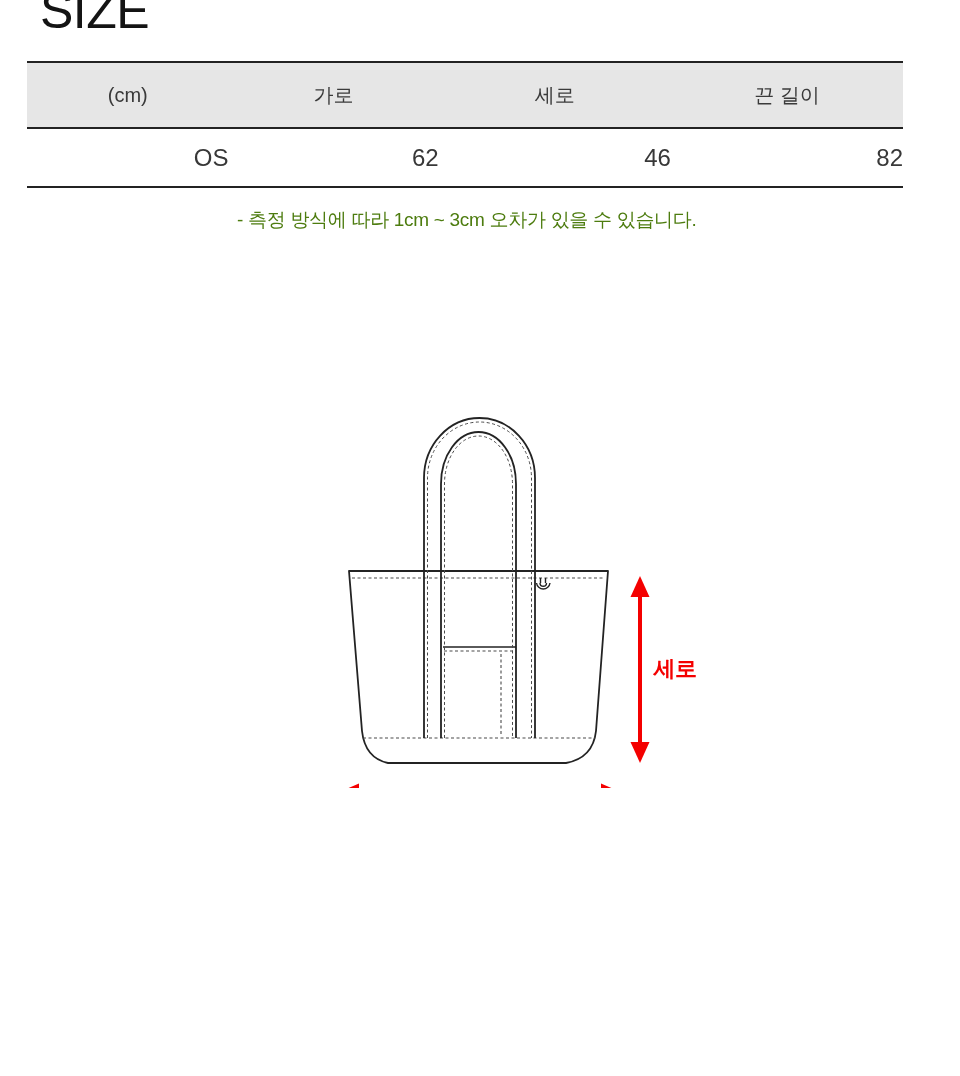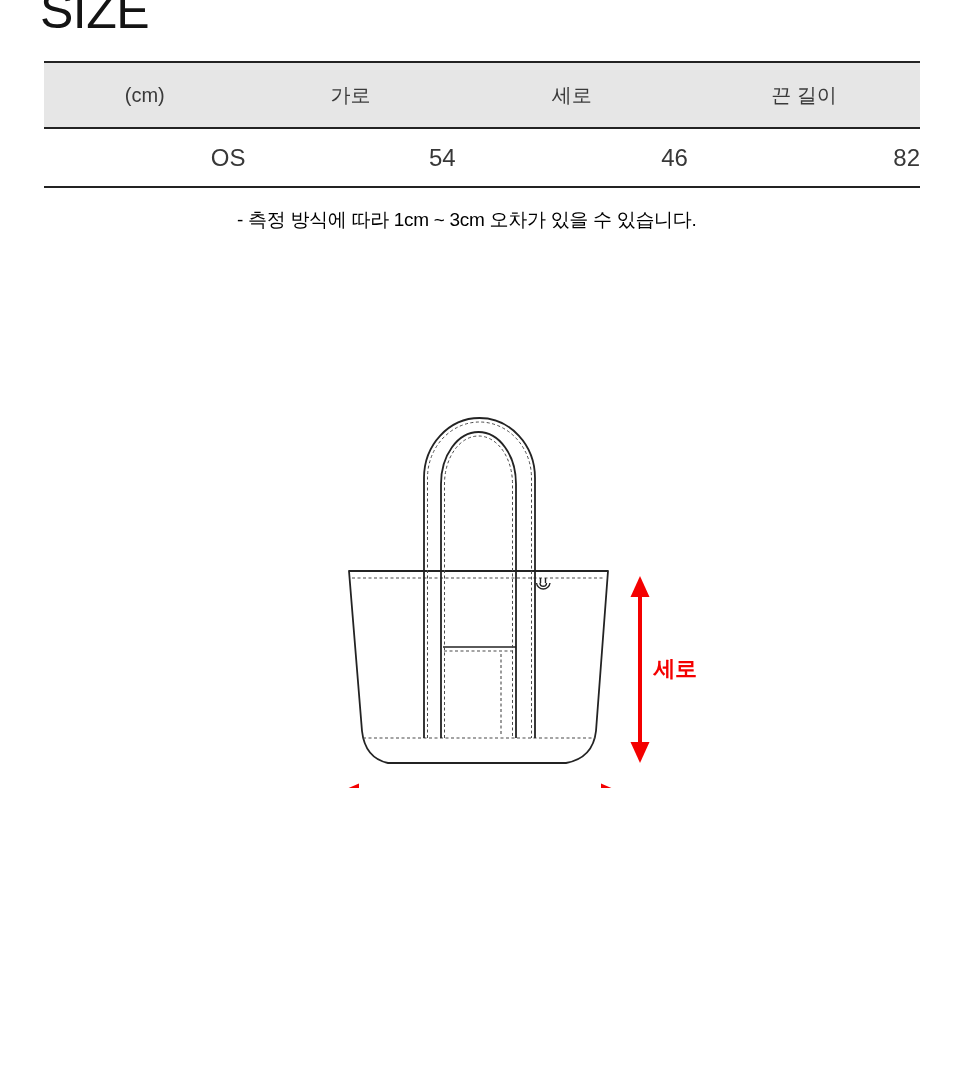--- a/index.html
+++ b/index.html
@@ -16,21 +16,21 @@
     position:absolute;
     left:40px; top:-15px;
     font-size:50px;
     line-height:1.05;
     font-weight:500;
     letter-spacing:-0.5px;
     color:#141414;
   }
   .size-table-wrap {
     position:absolute;
-    left:44px; top:61px;
+    left:27px; top:61px;
     width:876px;
   }
   table.size-table {
     width:100%;
     border-collapse:collapse;
     table-layout:fixed;
   }
   table.size-table thead th {
     background:#e6e6e6;
     border-top:2px solid #232323;
@@ -53,21 +53,21 @@
     background:#fff;
   }
   .notes {
     position:absolute;
     left:237px; top:206px;
   }
   .notes p {
     font-size:19px;
     line-height:27px;
     font-weight:500;
-    color:#000000;
+    color:#4d7c0f;
     letter-spacing:-0.3px;
   }
   .diagram {
     position:absolute;
     left:330px; top:405px;
     width:372px; height:432px;
   }
   .dim-label {
     font-weight:bold;
     font-size:22px;
@@ -94,21 +94,21 @@
         <tr>
           <th>(cm)</th>
           <th>가로</th>
           <th>세로</th>
           <th>끈 길이</th>
         </tr>
       </thead>
       <tbody>
         <tr>
           <td>OS</td>
-          <td>54</td>
+          <td>62</td>
           <td>46</td>
           <td>82</td>
         </tr>
       </tbody>
     </table>
   </div>
 
   <div class="notes">
     <p>- 측정 방식에 따라 1cm ~ 3cm 오차가 있을 수 있습니다.</p>
   </div>

